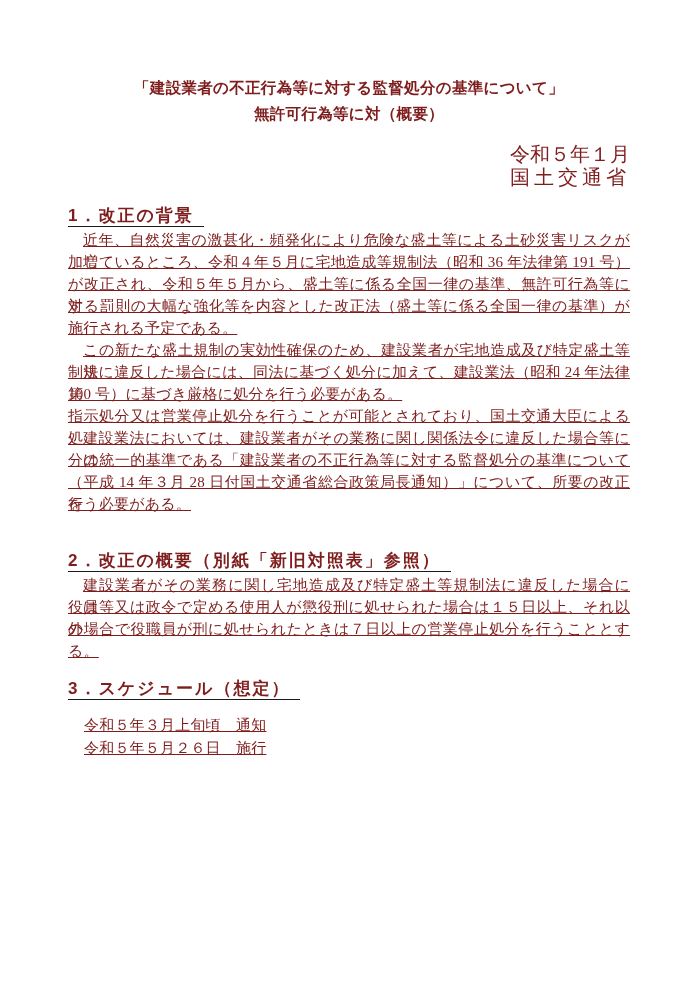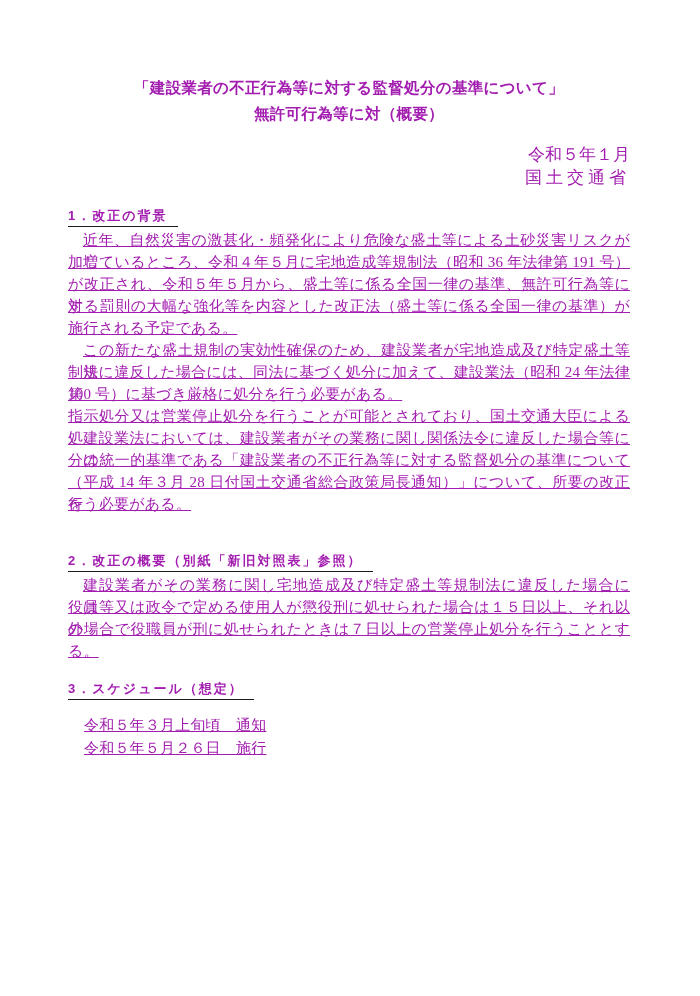--- a/index.html
+++ b/index.html
@@ -10,46 +10,46 @@
   .page {
     position: relative;
     width: 700px;
     height: 996px;
     margin: 0 auto;
     background: #ffffff;
     box-sizing: border-box;
     padding: 75px 70px 0 68px;
     font-family: "Liberation Serif", "DejaVu Serif", serif;
     font-size: 15px;
-    color: #a21caf;
+    color: #7f1d1d;
     overflow: hidden;
   }
   .doc-title {
     text-align: center;
     font-family: "Liberation Sans", "DejaVu Sans", sans-serif;
     font-weight: bold;
     font-size: 15.5px;
     line-height: 26px;
     letter-spacing: 0.3px;
   }
   .date-block {
     margin-top: 16px;
     text-align: right;
     font-family: "Liberation Sans", "DejaVu Sans", sans-serif;
-    font-size: 17px;
+    font-size: 20px;
     line-height: 23px;
   }
   .org-line {
     letter-spacing: 4px;
   }
   .section-heading {
     margin-top: 18px;
     font-family: "Liberation Sans", "DejaVu Sans", sans-serif;
     font-weight: bold;
-    font-size: 13px;
+    font-size: 17px;
     line-height: 17px;
     letter-spacing: 2px;
   }
   .section-heading .hd {
     display: inline-block;
     border-bottom: 1.5px solid #1b1b1b;
     padding: 0 10px 2px 0;
   }
   .sh-2 { margin-top: 37px; }
   .sh-3 { }

